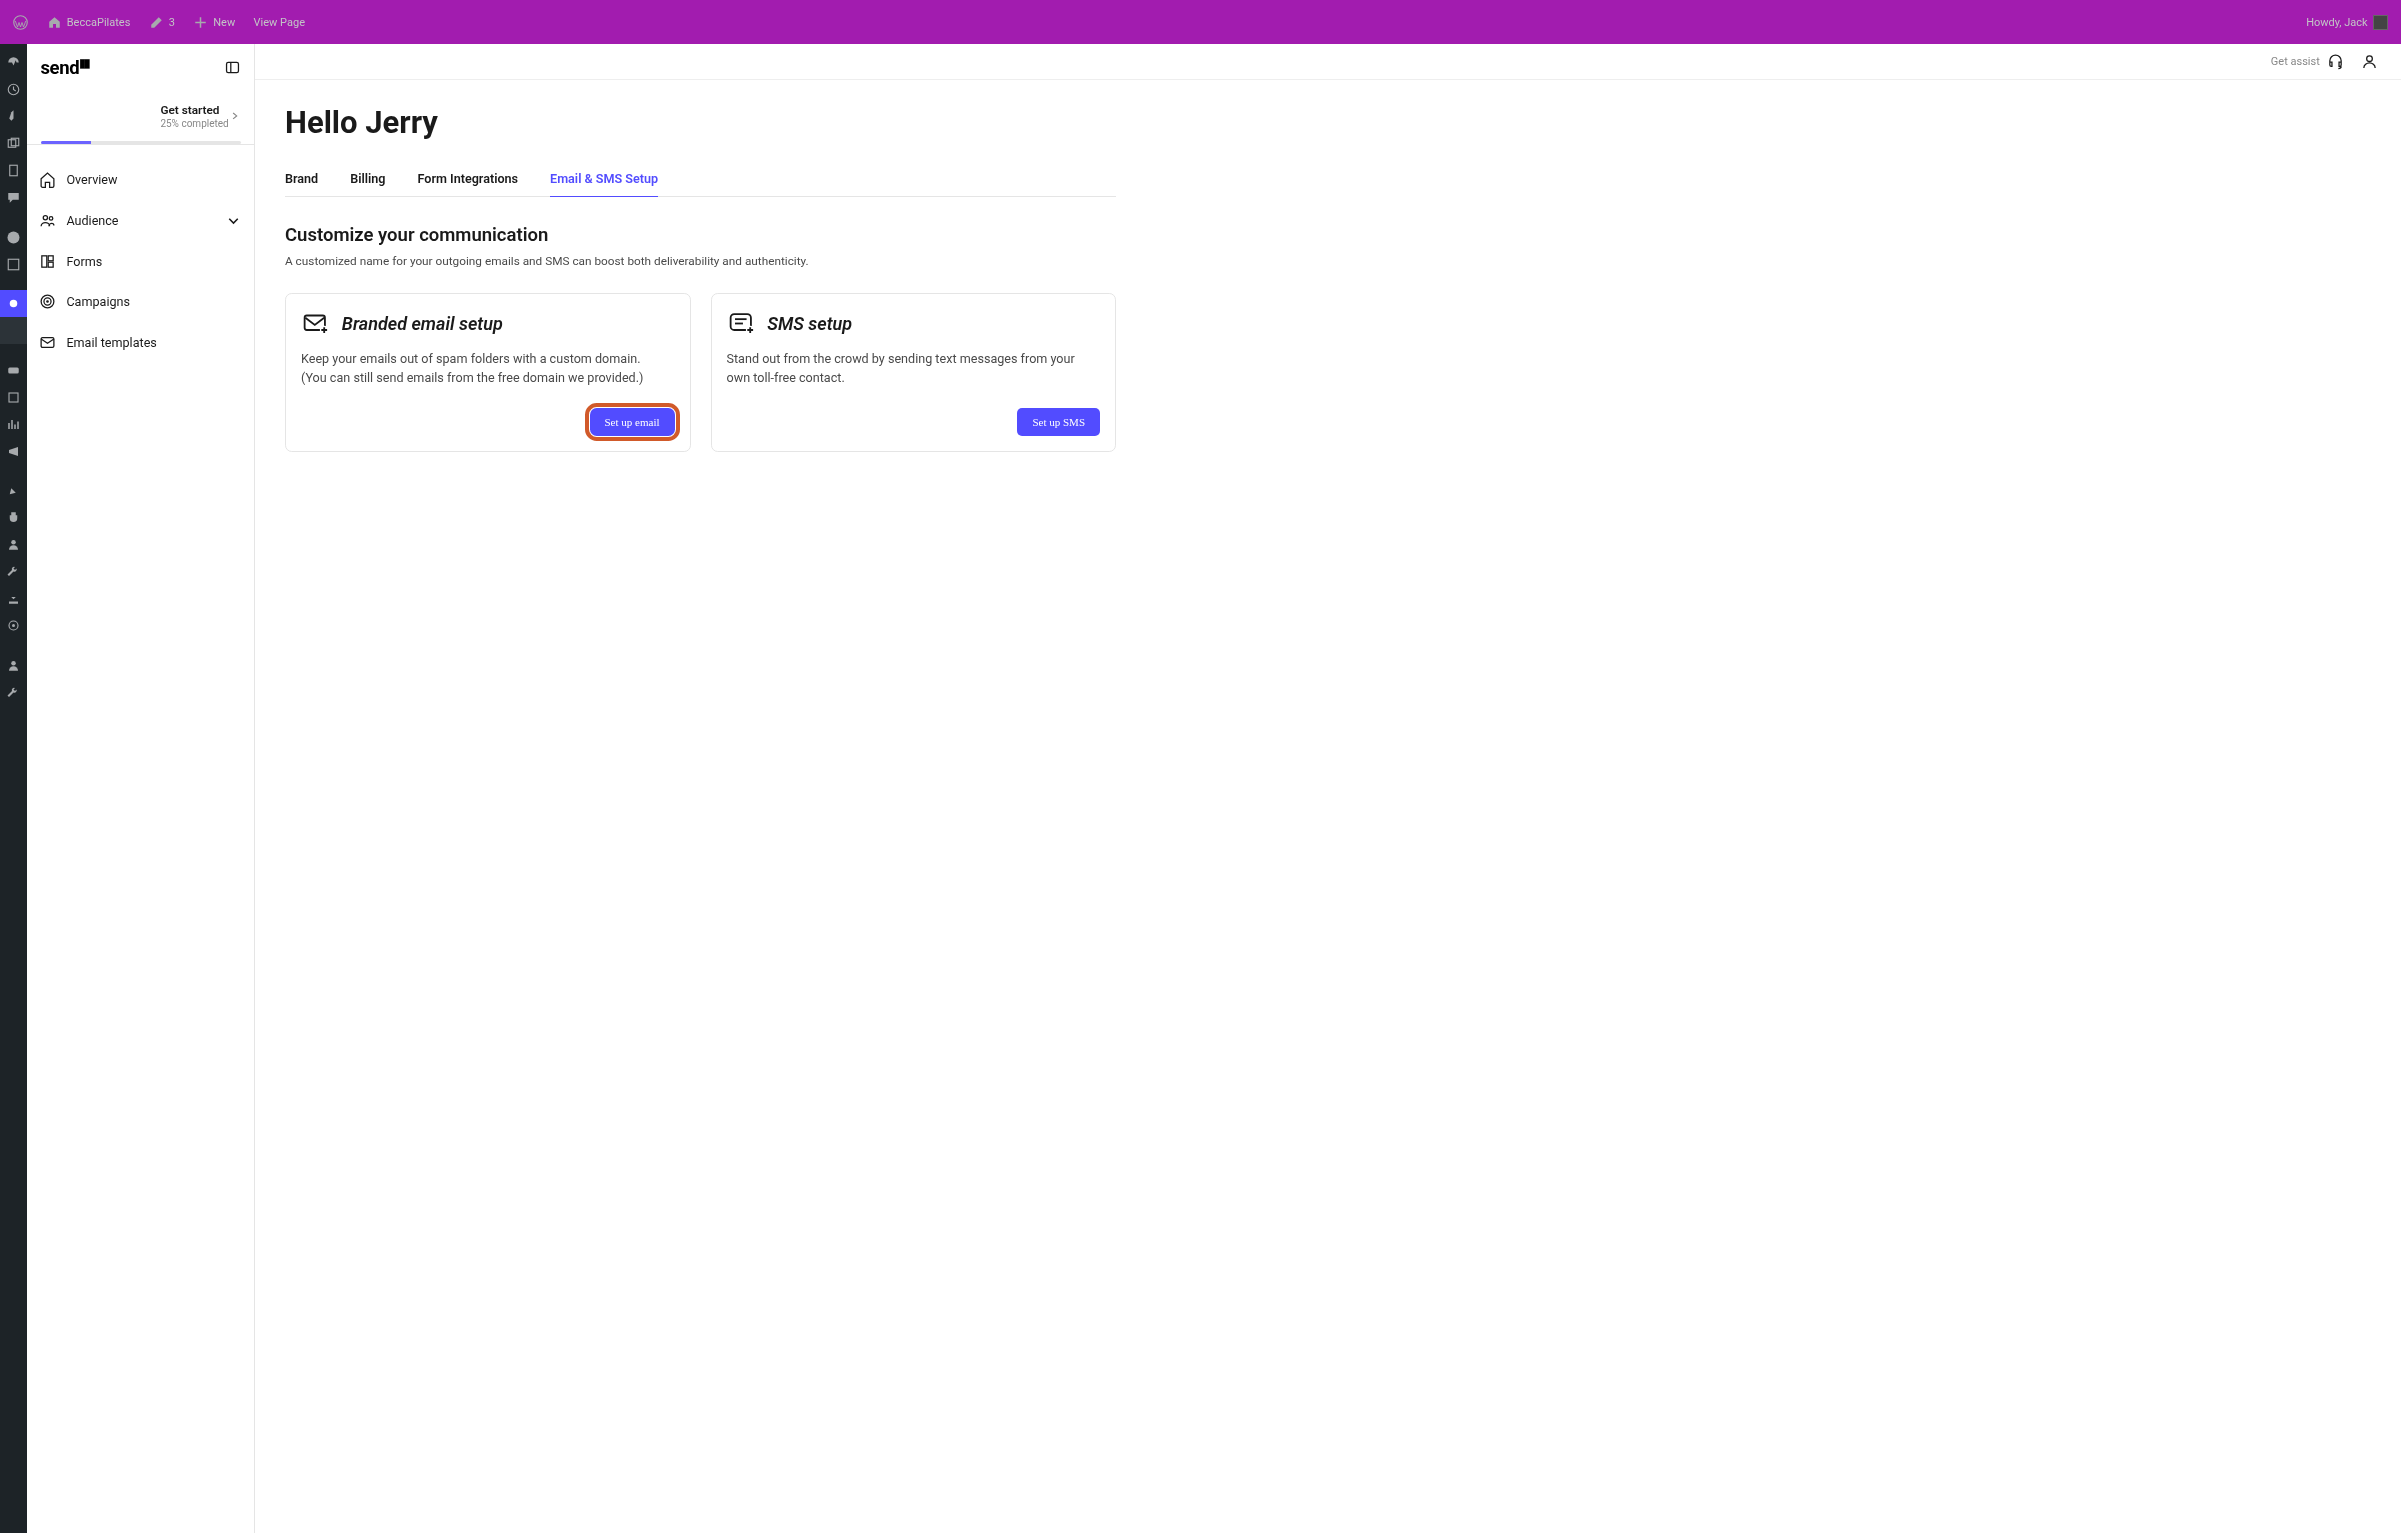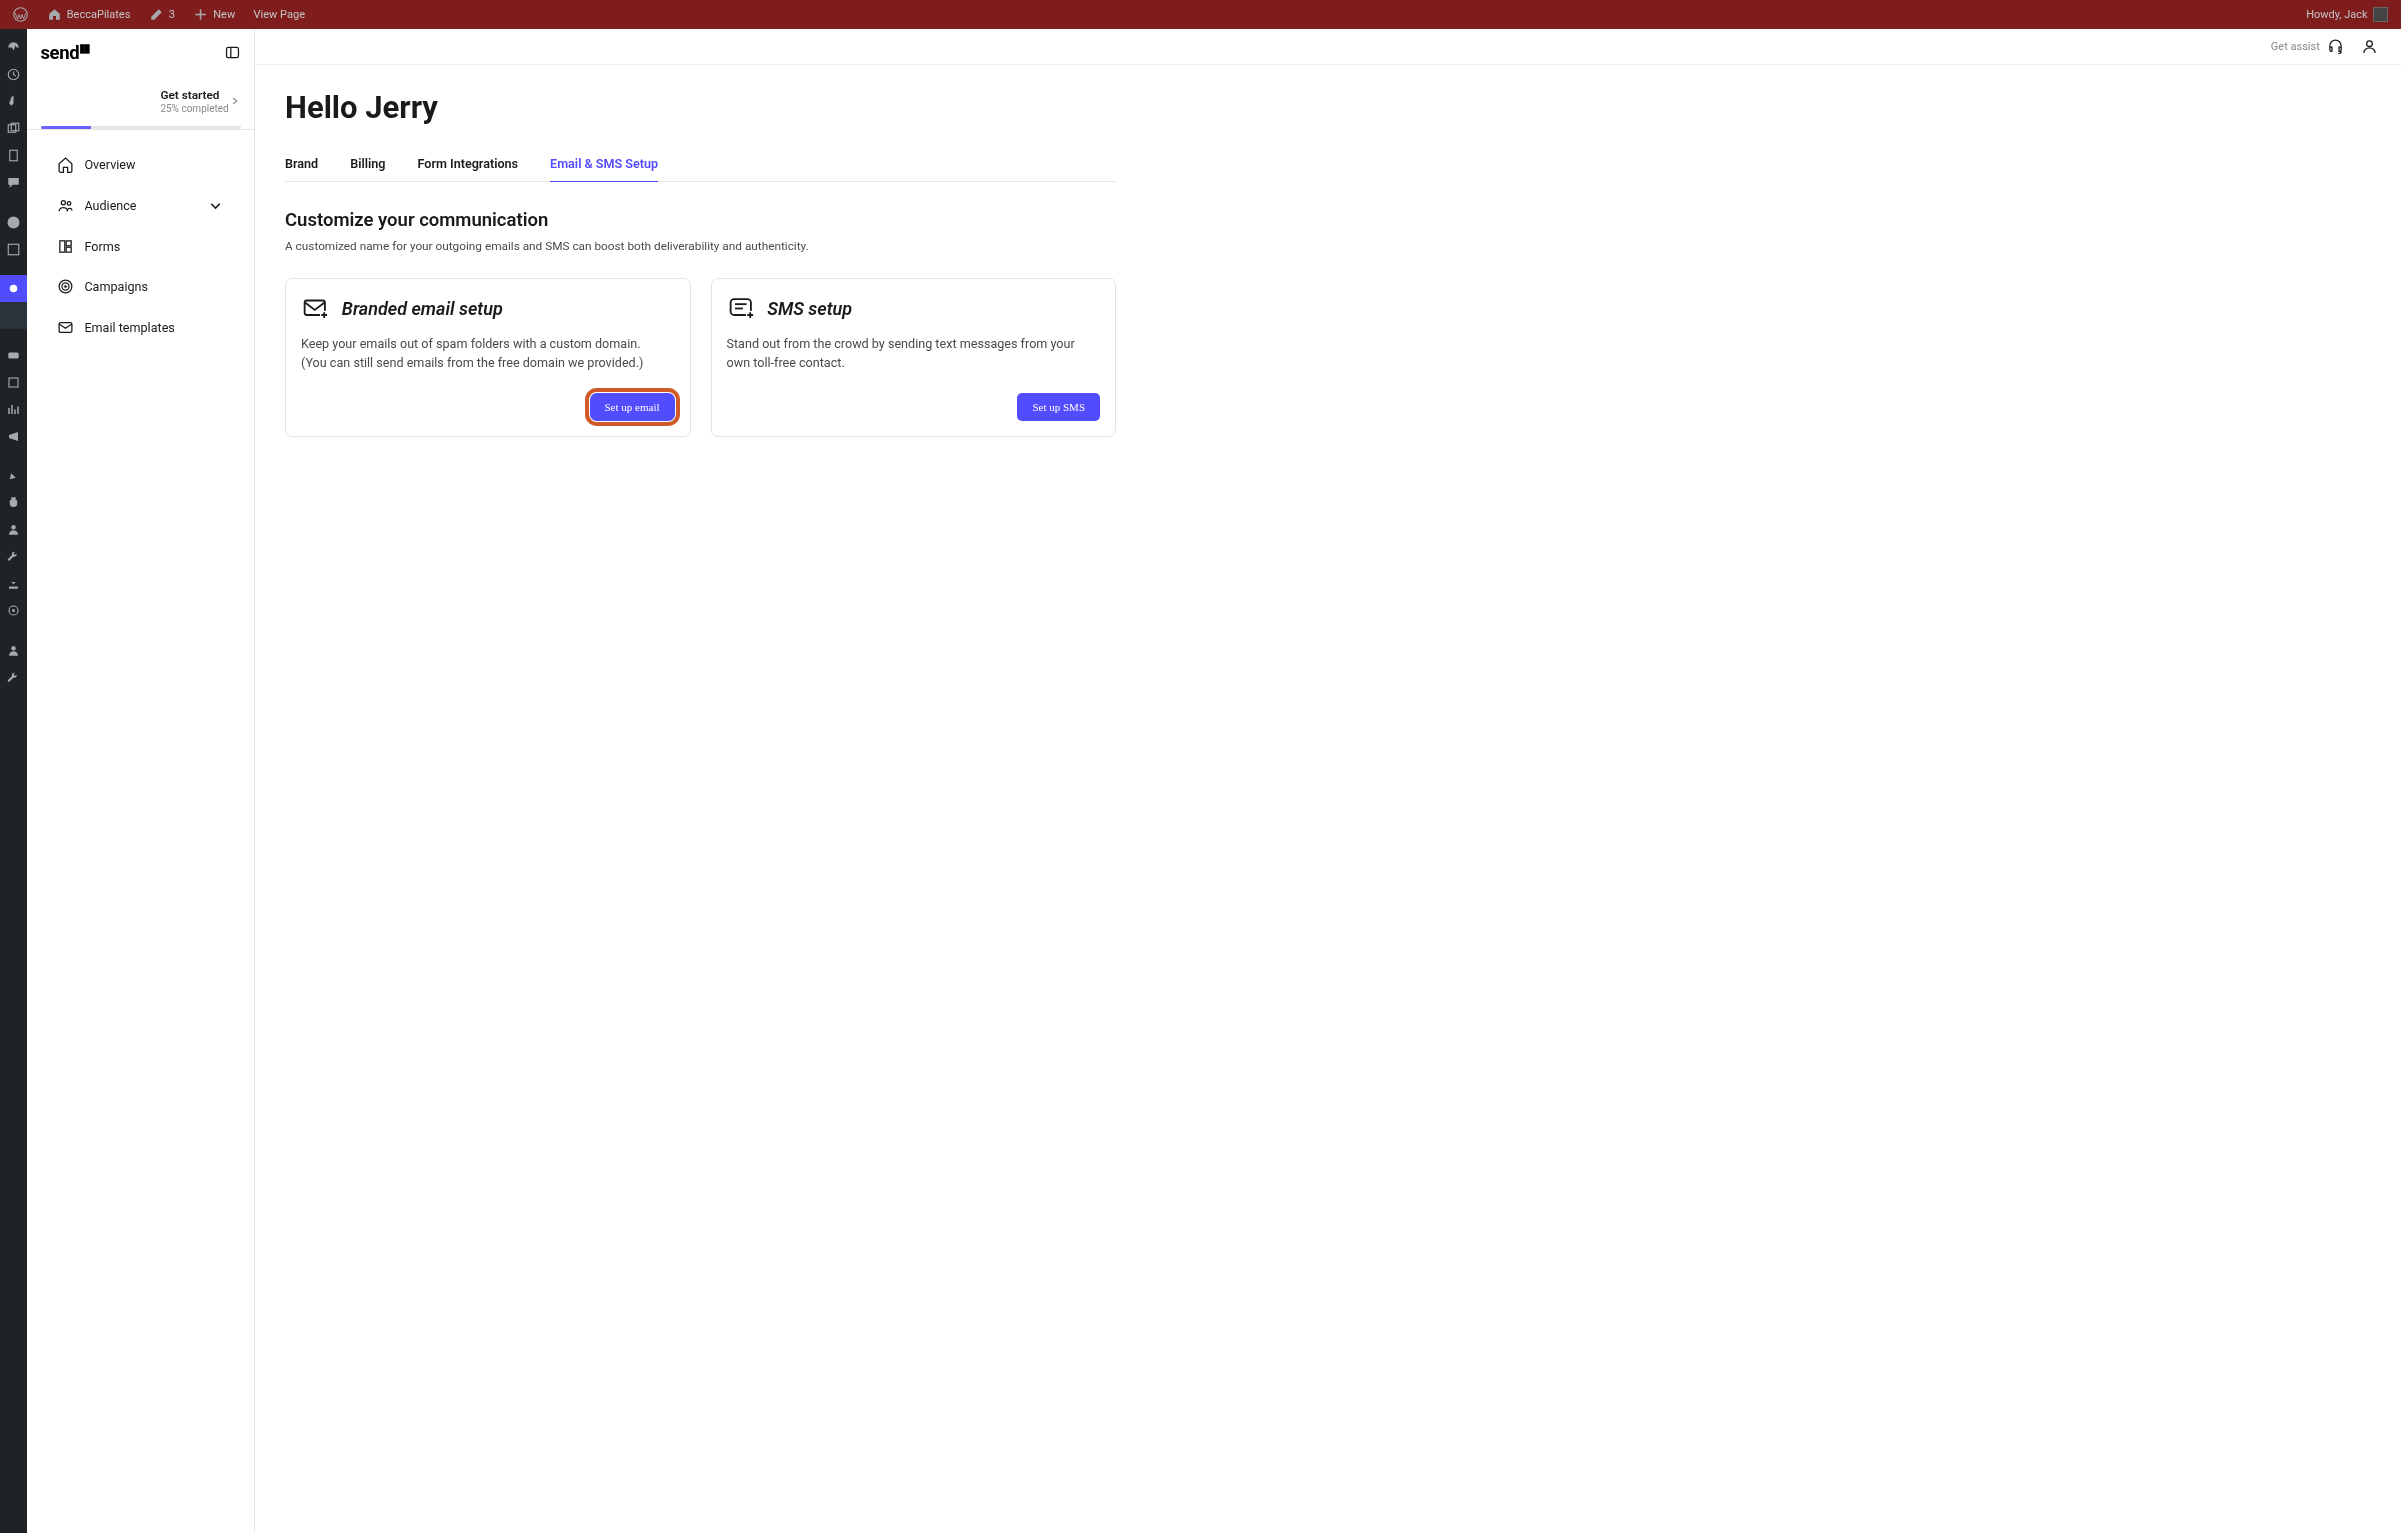--- a/index.html
+++ b/index.html
@@ -1,20 +1,20 @@
 <!DOCTYPE html>
 <html style="font-size:13.5px"><head>
   <meta charset="utf-8">
   <style>
     * { margin: 0; padding: 0; box-sizing: border-box; }
     body { font-family: -apple-system, BlinkMacSystemFont, "Segoe UI", Roboto, sans-serif; background: #f0f0f0; }
     
     .wp-admin-bar {
-      background: #7f1d1d;
-      height: 29px;
+      background: #a21caf;
+      height: 44px;
       display: flex;
       align-items: center;
       justify-content: space-between;
       padding: 0 6.7px;
       color: #c3c4c7;
       font-size: 11px;
     }
     .wp-admin-left { display: flex; align-items: center; gap: 5px; }
     .wp-admin-item { display: flex; align-items: center; gap: 5px; padding: 0 6.7px; cursor: pointer; height: 27px; }
     .wp-admin-right { display: flex; align-items: center; gap: 5px; }
@@ -61,21 +61,21 @@
       padding: 11.8px 13.5px 0 13.5px;
       cursor: pointer;
       border-bottom: 0.8px solid #e5e5e5;
     }
     .get-started-row { display: flex; justify-content: flex-end; align-items: center; }
     .get-started-title { font-weight: 600; font-size: 11.8px; color: #1a1a1a; }
     .get-started-sub { font-size: 10px; color: #888; margin-top: 1.7px; }
     .progress-bar-track { height: 2.5px; background: #e5e5e5; margin-top: 11.8px; border-radius: 1.7px; overflow: hidden; }
     .progress-bar-fill { height: 100%; background: #6c63ff; width: 25%; }
     
-    .nav-list { padding: 15px 22px; }
+    .nav-list { padding: 15px 4px; }
     .nav-item {
       display: flex; align-items: center; gap: 10px;
       padding: 11.8px 8.4px;
       font-size: 12.6px; color: #1a1a1a;
       cursor: pointer; border-radius: 5px;
     }
     .nav-item svg { width: 17px; height: 17px; stroke: #1a1a1a; fill: none; stroke-width: 1.8; }
     .nav-chevron { margin-left: auto; width: 11.8px; height: 11.8px; stroke: #888; }
     
     .content-area { flex: 1; background: #fff; overflow-y: auto; }

